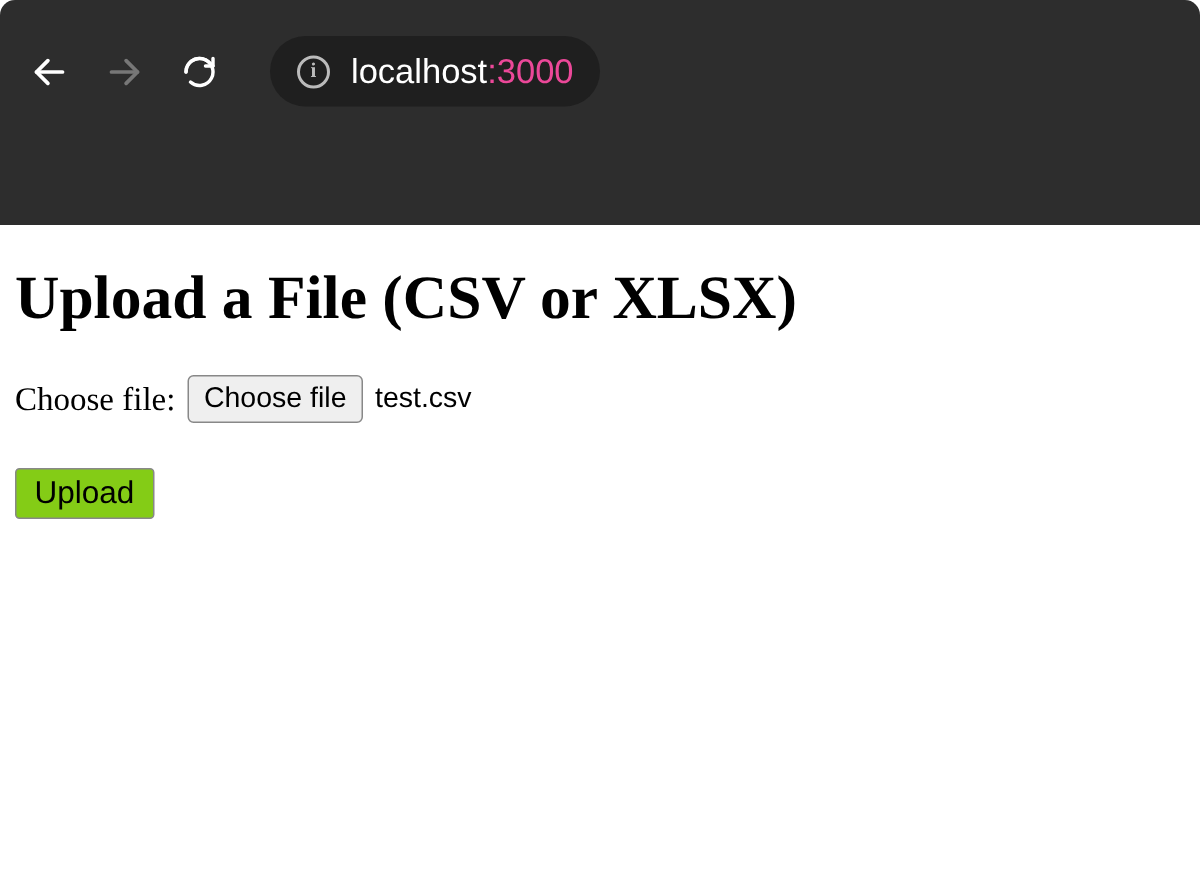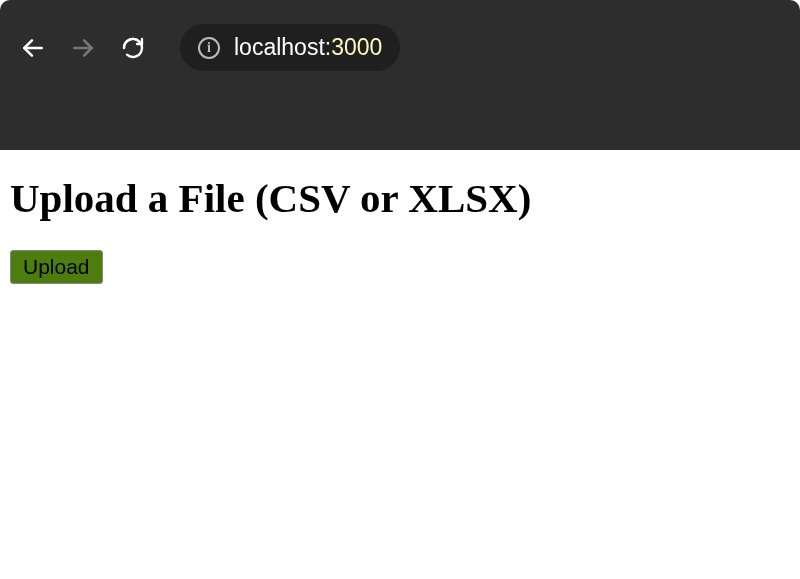--- a/index.html
+++ b/index.html
@@ -52,21 +52,21 @@
       color: #bbb;
       font-family: Georgia, serif;
       font-size: 14px;
       font-weight: bold;
     }
     .url-text {
       font-family: -apple-system, Arial, sans-serif;
       font-size: 23px;
       color: #fff;
     }
-    .url-text .port { color: #fef9c3; }
+    .url-text .port { color: #ec4899; }
     .page-content {
       padding: 24px 10px;
       background: #fff;
     }
     h1 {
       font-size: 41px;
       font-weight: bold;
       margin: 0 0 28px 0;
     }
     .form-row {
@@ -86,21 +86,21 @@
       cursor: pointer;
     }
     .filename {
       font-family: Arial, sans-serif;
       font-size: 19px;
     }
     .upload-btn {
       font-family: Arial, sans-serif;
       font-size: 21px;
       padding: 4px 12px;
-      background: #4d7c0f;
+      background: #84cc16;
       border: 1px solid #888;
       border-radius: 3px;
       cursor: pointer;
     }
   </style>
 </head>
 <body>
 
 <div class="browser-chrome">
   <div class="toolbar">
@@ -130,15 +130,20 @@
       <div class="url-text">
         <span>localhost</span><span class="port">:3000</span>
       </div>
     </div>
   </div>
 </div>
 
 <div class="page-content">
   <h1>Upload a File (CSV or XLSX)</h1>
 
+  <div class="form-row">
+    <span>Choose file:</span>
+    <button class="choose-file-btn">Choose file</button>
+    <span class="filename">test.csv</span>
+  </div>
 
   <button class="upload-btn">Upload</button>
 </div>
 
 </body></html>

